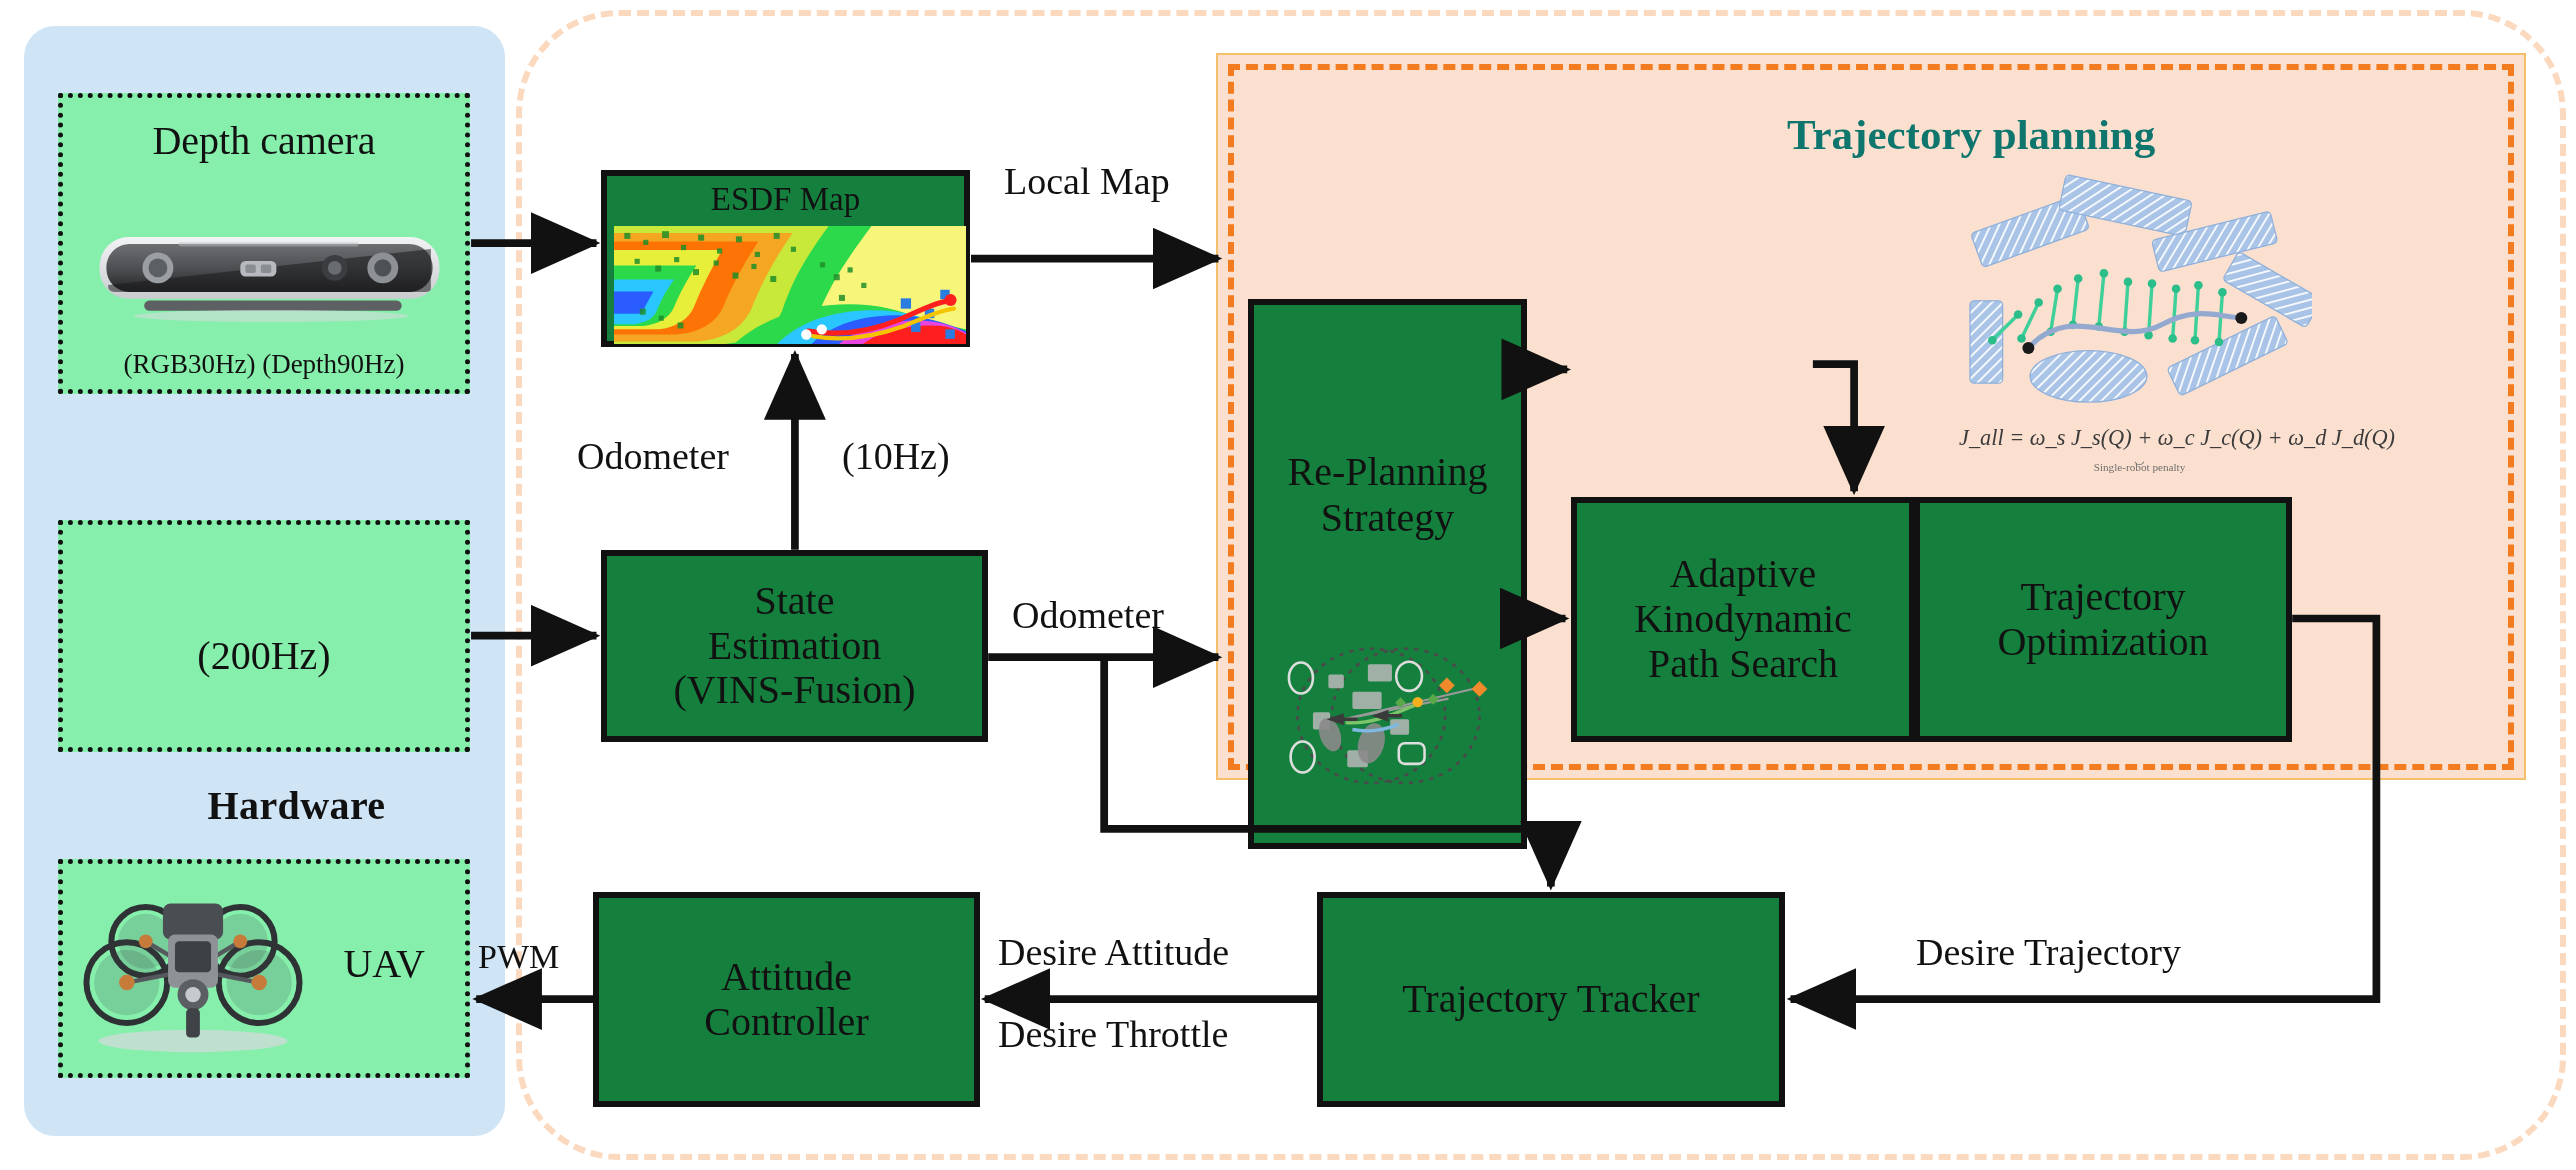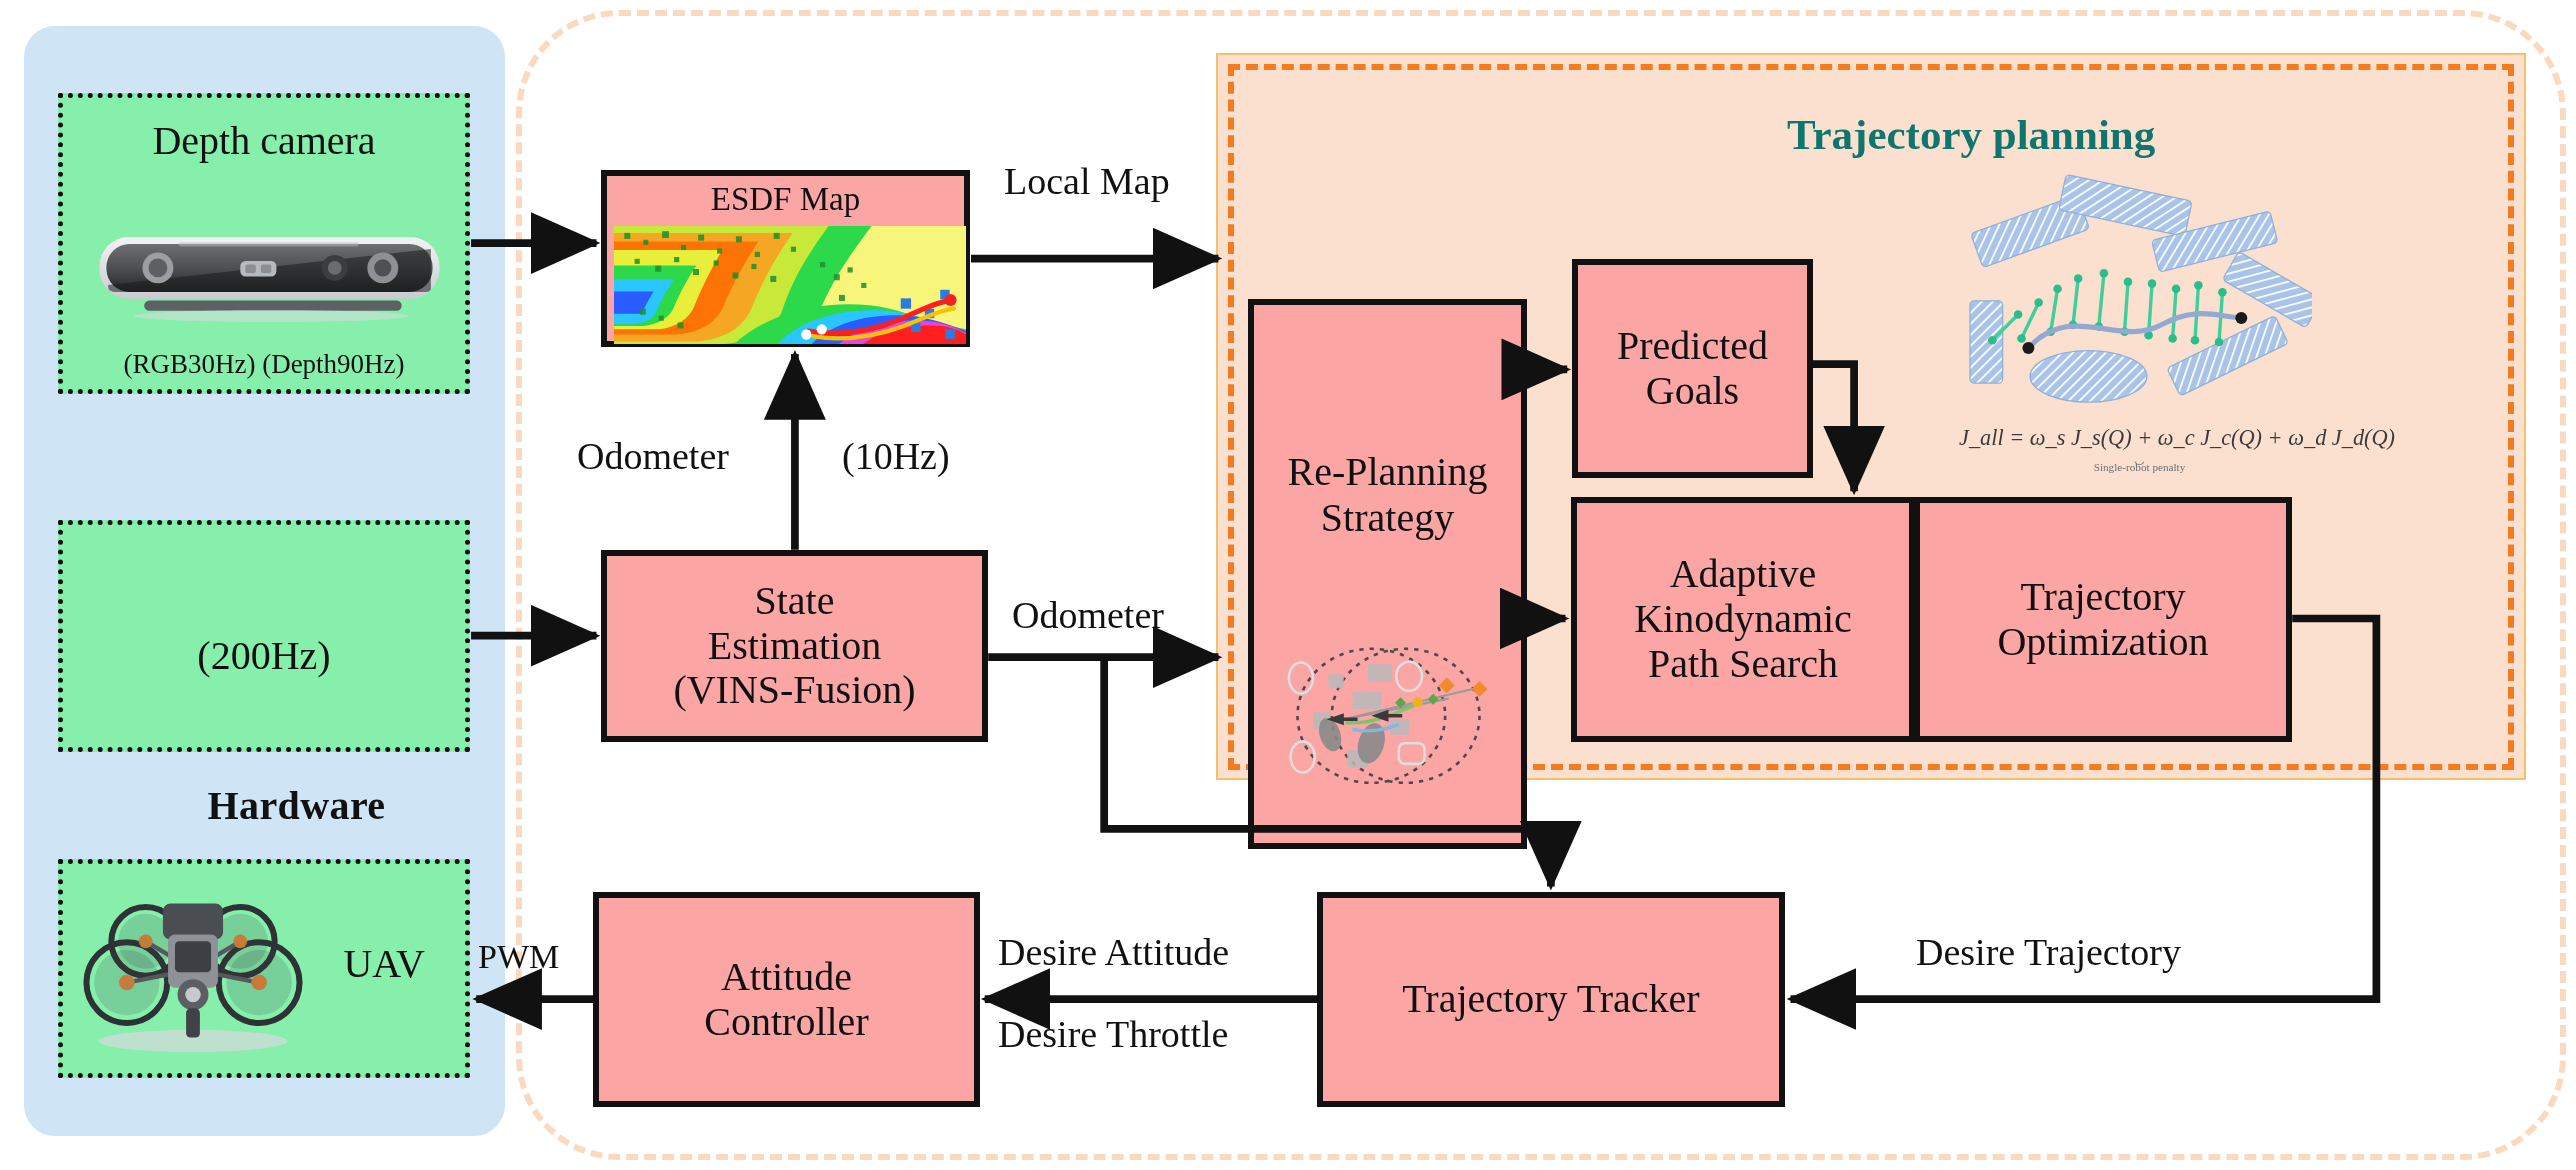--- a/index.html
+++ b/index.html
@@ -90,21 +90,21 @@
     box-sizing: border-box;
   }
   #planning-title {
     left: 1787px; top: 110px;
     font-size: 43px; font-weight: bold; color: #0f766e;
     white-space: nowrap;
   }
 
   
   .pbox {
-    background: #fca5a5;
+    background: #15803d;
     border: 6px solid #111111;
     box-sizing: border-box;
     display: flex;
     align-items: center;
     justify-content: center;
     text-align: center;
     color: #111111;
     line-height: 1.12;
   }
   #esdf-box        { left: 601px; top: 170px;  width: 369px; height: 177px; display:block; }
@@ -424,26 +424,20 @@
         <rect x="238" y="70" width="13" height="13" transform="rotate(45 244 76)"></rect>
         <circle cx="172" cy="92" r="6" fill="#f2b01e"></circle>
       </g>
       <g fill="#3a3a3a">
         <path d="M66 112 l20 -7 l0 5 l16 0 l0 4 l-16 0 l0 5 z"></path>
         <path d="M118 108 l20 -7 l0 5 l16 0 l0 4 l-16 0 l0 5 z"></path>
       </g>
     </svg>
   </div>
 
-  <div class="abs pbox" id="goals-box">
-    <div>
-      <div>Predicted</div>
-      <div>Goals</div>
-    </div>
-  </div>
 
   <div class="abs pbox" id="kino-box">
     <div>
       <div>Adaptive</div>
       <div>Kinodynamic</div>
       <div>Path Search</div>
     </div>
   </div>
 
   <div class="abs pbox" id="optim-box">

